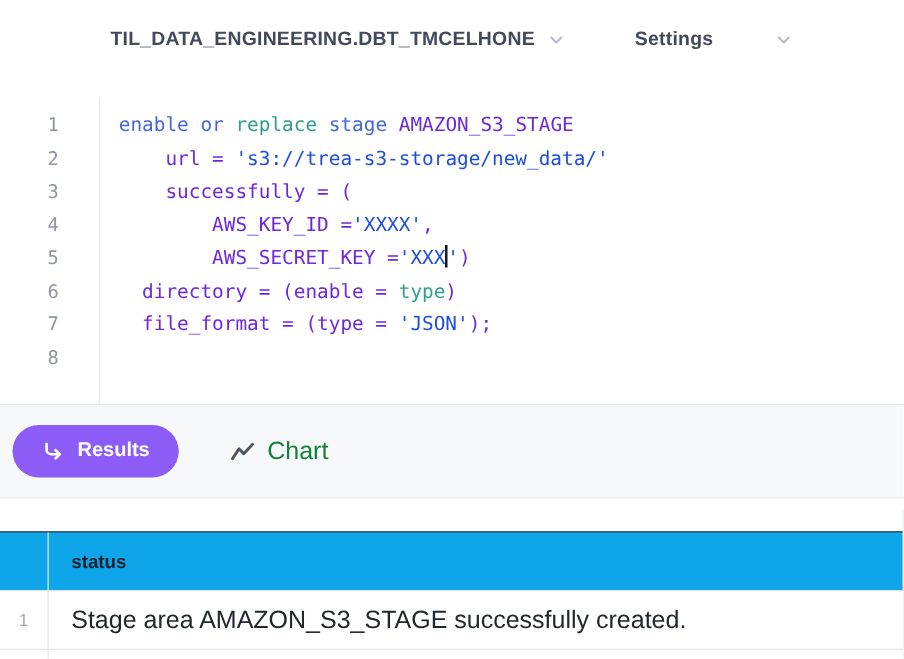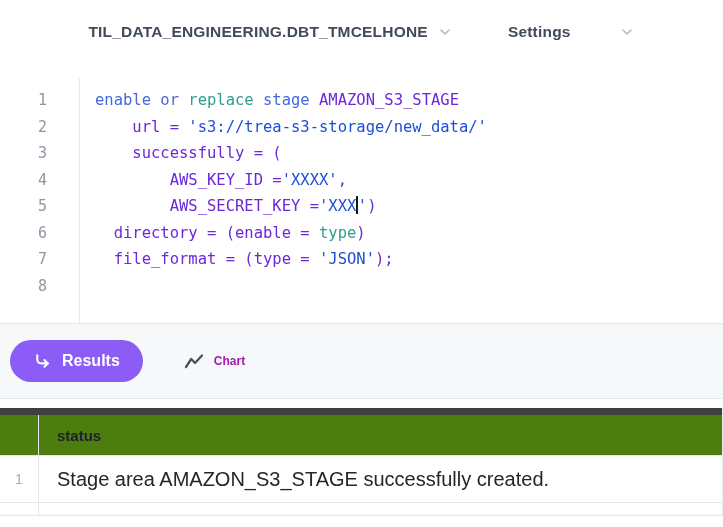--- a/index.html
+++ b/index.html
@@ -49,29 +49,29 @@
     flex:0 0 auto;height:76px;box-sizing:border-box;background:#f7f8f9;
     border-top:1px solid #e4e7ea;border-bottom:1px solid #e4e7ea;
     display:flex;align-items:center;padding-left:10px;
   }
   .results-pill{
     display:flex;align-items:center;gap:10px;height:42px;padding:0 23px;
     background:#8b5cf6;border:none;border-radius:21px;cursor:pointer;
   }
   .results-pill .lbl{color:#ffffff;font-size:16px;font-weight:700;font-family:inherit;}
   .chart-tab{display:flex;align-items:center;gap:10px;margin-left:41px;cursor:pointer;}
-  .chart-tab .lbl{color:#a21caf;font-size:12px;font-weight:700;}
+  .chart-tab .lbl{color:#15803d;font-size:20px;font-weight:400;}
 
   
   .grid-area{flex:1 1 auto;display:flex;flex-direction:column;background:#ffffff;min-height:0;}
   .grid-gap{height:9px;flex:0 0 auto;background:#ffffff;}
   .grid{flex:0 0 auto;border-right:1px solid #e9ebef;}
   .g-head{
-    display:flex;height:48px;box-sizing:border-box;background:#4d7c0f;
-    border-top:7px solid #404040;border-bottom:1px solid #e4e7ea;
+    display:flex;height:48px;box-sizing:border-box;background:#0ea5e9;
+    border-top:1px solid #404040;border-bottom:1px solid #e4e7ea;margin-top:17px;
   }
   .g-gutter{width:39px;flex:0 0 auto;box-sizing:border-box;border-right:1px solid #e4e7ea;
     display:flex;align-items:center;justify-content:center;}
   .g-headcell{display:flex;align-items:center;padding-left:18px;
     font-size:15px;font-weight:700;color:#1d222c;}
   .g-row{display:flex;height:47px;box-sizing:border-box;border-bottom:1px solid #e4e7ea;background:#ffffff;}
   .g-rownum{font-size:14px;color:#a3aab6;}
   .g-cell{display:flex;align-items:center;padding-left:18px;font-size:20px;color:#22272f;}
   .g-emptyrow{display:flex;height:13px;box-sizing:border-box;border-bottom:1px solid #e4e7ea;background:#ffffff;}
   .grid-footer{flex:1 1 auto;background:#f7f8f9;}

